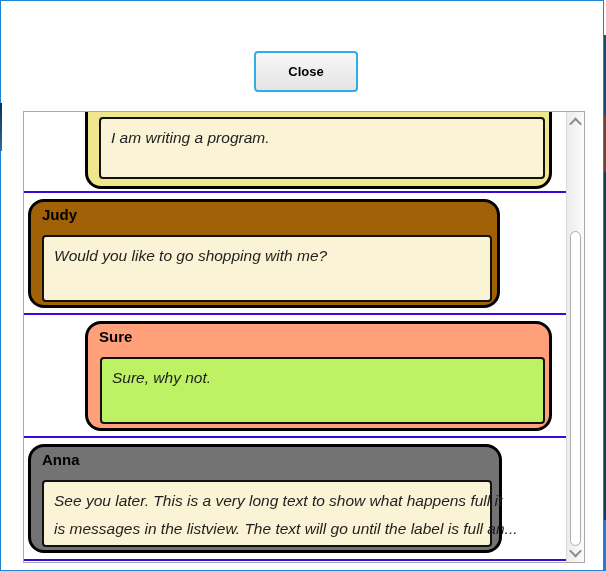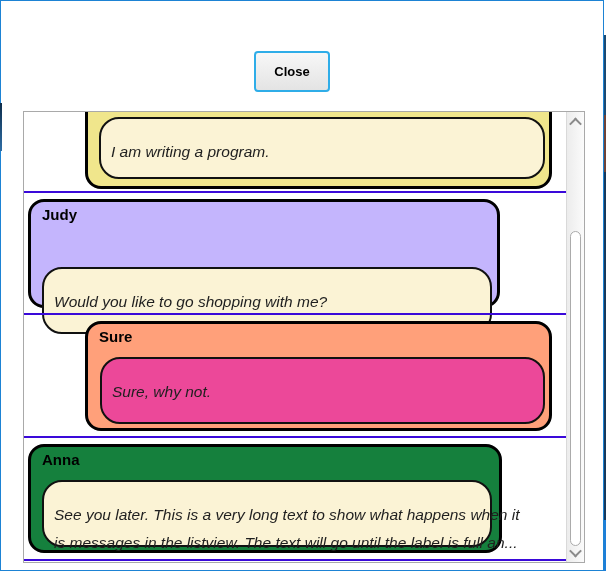--- a/index.html
+++ b/index.html
@@ -11,41 +11,41 @@
   .app-icon{position:absolute;left:10px;top:7px;width:16px;height:15px;box-sizing:border-box;
             border:1px solid #9a9a9a;background:linear-gradient(to right,#2e7d74 0 55%,#eef3ee 55% 100%);}
   .app-icon::after{content:"";position:absolute;left:1px;top:1px;width:5px;height:4px;background:#1c4f52;}
   .win-title{position:absolute;left:33px;top:8px;font-size:12px;color:#000;white-space:nowrap;}
   .caption{position:absolute;right:11px;top:0;height:30px;display:flex;}
   .cap-btn{width:45px;height:30px;display:flex;align-items:center;justify-content:center;}
   .glyph-min{width:11px;height:1px;background:#111;display:block;}
   .glyph-max{width:10px;height:10px;border:1px solid #111;display:block;box-sizing:border-box;}
   .glyph-close{font-size:15px;font-weight:400;color:#111;line-height:1;}
   
-  .close-btn{position:absolute;left:253px;top:50px;width:76px;height:41px;box-sizing:border-box;
+  .close-btn{position:absolute;left:253px;top:50px;width:104px;height:41px;box-sizing:border-box;
              border:2px solid #2fadе8;border:2px solid #2fade8;border-radius:4px;
              background:linear-gradient(#f7f7f7,#e4e4e4);
              font-family:"Liberation Sans",sans-serif;font-size:13px;font-weight:bold;color:#000;
              cursor:default;}
   
   .listview{position:absolute;left:22px;top:110px;width:562px;height:452px;box-sizing:border-box;
             border:1px solid #a9a9a9;background:#fff;overflow:hidden;}
   .lv-inner{position:absolute;left:0;top:0;right:18px;bottom:0;}
   .bubble{position:absolute;box-sizing:border-box;border:3px solid #000;border-radius:16px;}
   .sender{position:absolute;left:11px;top:4px;font-size:15px;font-weight:bold;color:#000;}
-  .msg{position:absolute;box-sizing:border-box;border:2px solid #111;border-radius:20px;
-       padding:19px 10px;font-size:15.5px;font-style:italic;color:#1f1f1f;line-height:28px;}
+  .msg{position:absolute;box-sizing:border-box;border:2px solid #111;border-radius:4px;
+       padding:5px 10px;font-size:15.5px;font-style:italic;color:#1f1f1f;line-height:28px;}
   .msg span{display:block;white-space:nowrap;}
   .sep{position:absolute;left:0;width:543px;height:2px;}
   
   .b0{left:61px;top:-33px;width:467px;height:110px;}
   .b0 .msg{left:11px;top:35px;width:446px;height:62px;}
   .sep1{top:79px;}
   .b1{left:4px;top:87px;width:472px;height:109px;}
-  .b1 .msg{left:11px;top:33px;width:450px;height:67px;margin-top:32px;}
+  .b1 .msg{left:11px;top:33px;width:450px;height:67px;}
   .sep2{top:201px;}
   .b2{left:61px;top:209px;width:467px;height:110px;}
   .b2 .msg{left:12px;top:33px;width:445px;height:67px;}
   .sep3{top:324px;}
   .b3{left:4px;top:332px;width:474px;height:109px;}
   .b3 .msg{left:11px;top:33px;width:450px;height:67px;}
   .sep4{top:447px;}
   
   .scrollbar{position:absolute;top:0;right:0;width:18px;bottom:0;
              background:linear-gradient(to right,#ececec,#fbfbfb);border-left:1px solid #d9d9d9;box-sizing:border-box;}
@@ -78,42 +78,42 @@
     <div class="lv-inner">
 
       <div class="bubble b0" style="background: rgb(240, 230, 140);">
         <div class="msg" style="background: rgb(251, 243, 213);">
           <span>I am writing a program.</span>
         </div>
       </div>
 
       <div class="sep sep1" style="background: rgb(58, 9, 217);"></div>
 
-      <div class="bubble b1" style="background: #c4b5fd;">
+      <div class="bubble b1" style="background: #a16207;">
         <div class="sender">Judy</div>
         <div class="msg" style="background: rgb(251, 243, 213);">
           <span>Would you like to go shopping with me?</span>
         </div>
       </div>
 
       <div class="sep sep2" style="background: rgb(58, 9, 217);"></div>
 
       <div class="bubble b2" style="background: rgb(255, 160, 122);">
         <div class="sender">Sure</div>
-        <div class="msg" style="background: #ec4899;">
+        <div class="msg" style="background: #bef264;">
           <span>Sure, why not.</span>
         </div>
       </div>
 
       <div class="sep sep3" style="background: rgb(58, 9, 217);"></div>
 
-      <div class="bubble b3" style="background: #15803d; text-align: center;">
+      <div class="bubble b3" style="background: #737373; text-align: center;">
         <div class="sender">Anna</div>
         <div class="msg" style="background: rgb(251, 243, 213);">
-          <span>See you later. This is a very long text to show what happens when it</span>
+          <span>See you later. This is a very long text to show what happens full it</span>
           <span>is messages in the listview. The text will go until the label is full an...</span>
         </div>
       </div>
 
       <div class="sep sep4" style="background: rgb(58, 9, 217);"></div>
     </div>
 
     <div class="scrollbar">
       <div class="sb-btn sb-up">
         <i class="chev up"></i>

